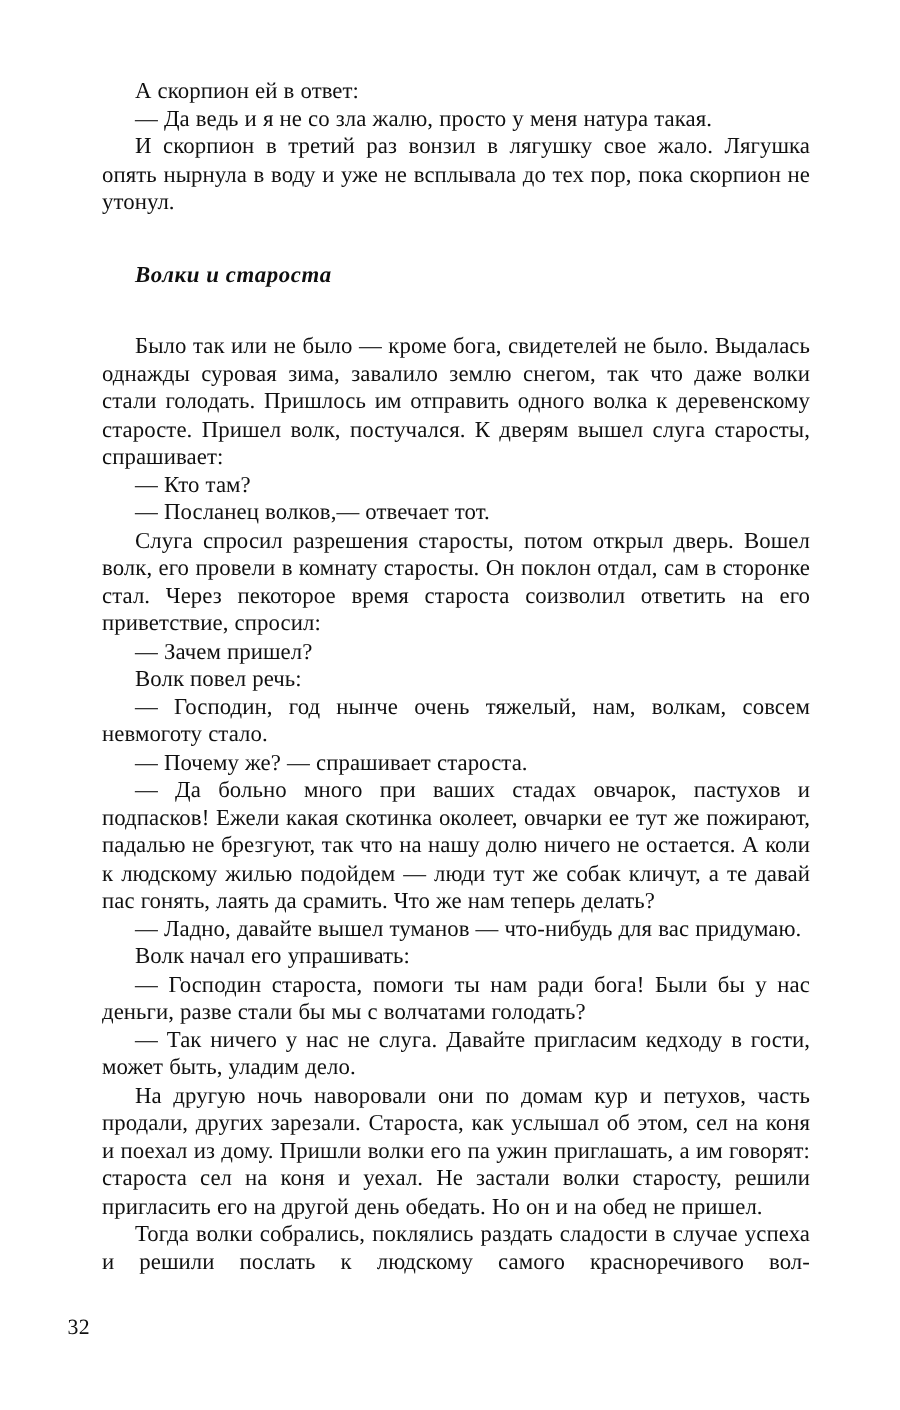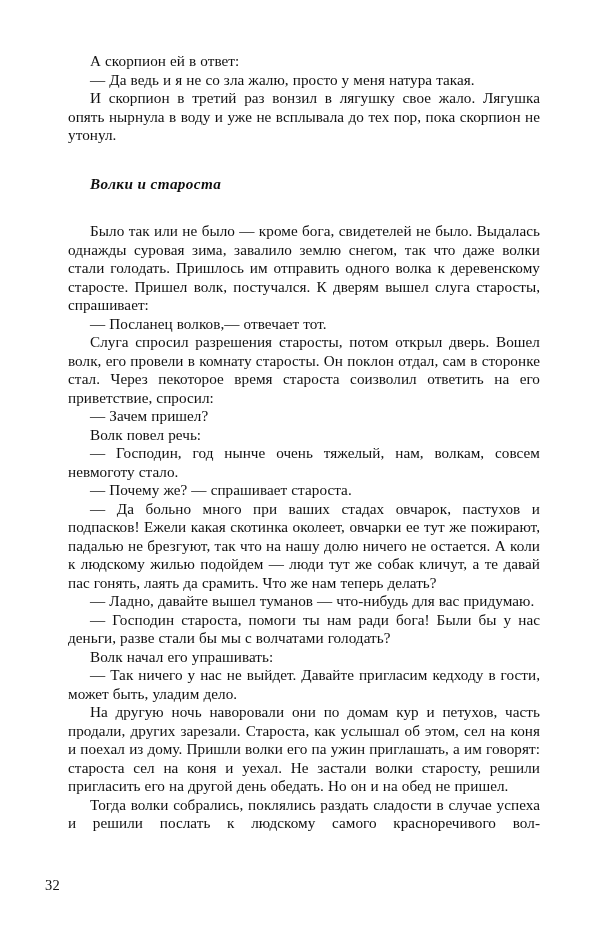--- a/index.html
+++ b/index.html
@@ -71,43 +71,44 @@
     <p class="para">И скорпион в третий раз вонзил в лягушку свое жало. Лягушка опять нырнула в воду и уже не всплывала до тех пор, пока скорпион не утонул.</p>
 
     <div class="gap-before-heading"></div>
 
     <h2 class="section-heading">Волки и староста</h2>
 
     <div class="gap-after-heading"></div>
 
     <p class="para">Было так или не было — кроме бога, свидетелей не было. Выдалась однажды суровая зима, завалило землю снегом, так что даже волки стали голодать. Пришлось им отправить одного волка к деревенскому старосте. Пришел волк, постучался. К дверям вышел слуга старосты, спрашивает:</p>
 
+    <p class="para">— Кто там?</p>
 
     <p class="para">— Посланец волков,— отвечает тот.</p>
 
     <p class="para">Слуга спросил разрешения старосты, потом открыл дверь. Вошел волк, его провели в комнату старосты. Он поклон отдал, сам в сторонке стал. Через пекоторое время староста соизволил ответить на его приветствие, спросил:</p>
 
     <p class="para">— Зачем пришел?</p>
 
     <p class="para">Волк повел речь:</p>
 
     <p class="para">— Господин, год нынче очень тяжелый, нам, волкам, совсем невмоготу стало.</p>
 
     <p class="para">— Почему же? — спрашивает староста.</p>
 
     <p class="para">— Да больно много при ваших стадах овчарок, пастухов и подпасков! Ежели какая скотинка околеет, овчарки ее тут же пожирают, падалью не брезгуют, так что на нашу долю ничего не остается. А коли к людскому жилью подойдем — люди тут же собак кличут, а те давай пас гонять, лаять да срамить. Что же нам теперь делать?</p>
 
     <p class="para">— Ладно, давайте вышел туманов — что-нибудь для вас придумаю.</p>
 
+    <p class="para">Волк начал его упрашивать:</p>
+
     <p class="para">— Господин староста, помоги ты нам ради бога! Были бы у нас деньги, разве стали бы мы с волчатами голодать?</p>
 
-    <p class="para">Волк начал его упрашивать:</p>
 
-
-    <p class="para">— Так ничего у нас не выйдет. Давайте пригласим кедходу в гости, может быть, уладим дело.</p>
+    <p class="para">— Так ничего у нас не слуга. Давайте пригласим кедходу в гости, может быть, уладим дело.</p>
 
     <p class="para">На другую ночь наворовали они по домам кур и петухов, часть продали, других зарезали. Староста, как услышал об этом, сел на коня и поехал из дому. Пришли волки его па ужин приглашать, а им говорят: староста сел на коня и уехал. Не застали волки старосту, решили пригласить его на другой день обедать. Но он и на обед не пришел.</p>
 
     <p class="para full">Тогда волки собрались, поклялись раздать сладости в случае успеха и решили послать к людскому самого красноречивого вол-</p>
 
   </div>
 
   <div id="page-number">32</div>
 
 </div>

